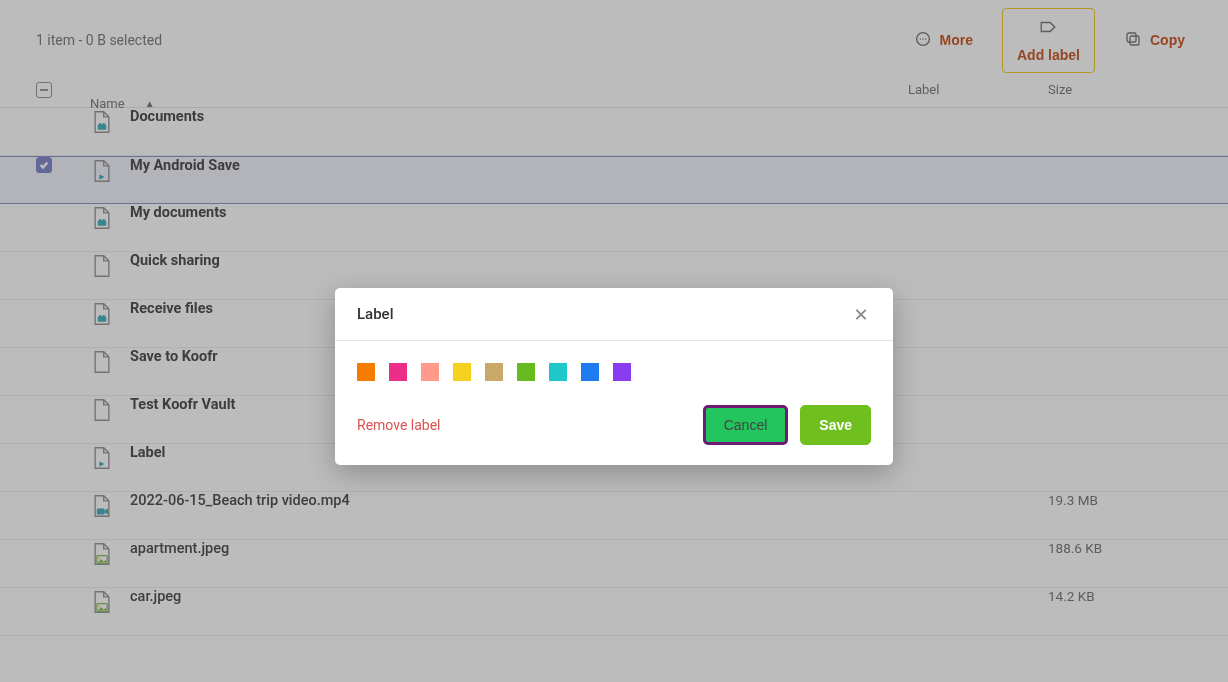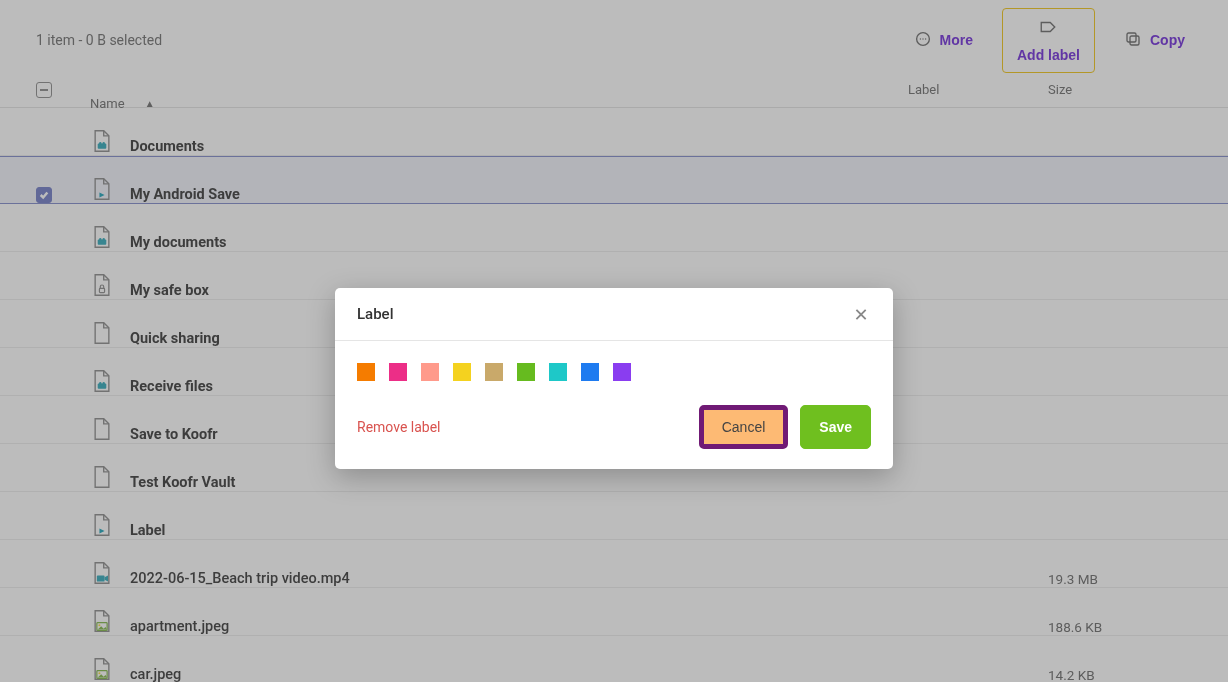--- a/index.html
+++ b/index.html
@@ -3,38 +3,38 @@
 <meta charset="utf-8">
 <style>
   * { box-sizing: border-box; margin: 0; padding: 0; }
   html, body { width: 1228px; height: 682px; font-family: -apple-system, BlinkMacSystemFont, "Segoe UI", Roboto, Arial, sans-serif; font-size: 14px; color: #333; background: #fff; overflow: hidden; }
   .app { position: relative; width: 100%; height: 100%; }
 
   
   .topbar { display: flex; align-items: center; justify-content: space-between; padding: 8px 28px 0 36px; height: 72px; }
   .selection-text { color: #6b6b6b; font-size: 14px; }
   .topbar-actions { display: flex; align-items: center; gap: 14px; }
-  .action-btn { display: inline-flex; align-items: center; gap: 8px; padding: 9px 14px; color: #6d28d9; font-weight: 600; font-size: 14px; cursor: pointer; border: 1px solid transparent; border-radius: 6px; background: transparent; }
+  .action-btn { display: inline-flex; align-items: center; gap: 8px; padding: 9px 14px; color: #c2410c; font-weight: 600; font-size: 14px; cursor: pointer; border: 1px solid transparent; border-radius: 6px; background: transparent; }
   .action-btn.highlight { border: 1.5px solid #f1c40f; border-radius: 4px; flex-direction: column; }
   .action-btn svg { width: 18px; height: 18px; stroke: #666; fill: none; stroke-width: 1.8; }
 
   
   .table-head { display: flex; align-items: center; height: 36px; padding: 0 0 0 36px; border-bottom: 1px solid #e3e3e3; color: #6a6a6a; font-size: 13px; }
   .col-check { width: 54px; display: flex; align-items: center; }
   .col-name { flex: 1 1 auto; display: flex; align-items: center; gap: 20px; margin-top: 28px; }
   .col-label { width: 140px; }
   .col-size { width: 180px; }
   .sort-arrow { font-size: 10px; color: #6a6a6a; }
 
   .head-checkbox { width: 16px; height: 16px; border: 1.5px solid #888; border-radius: 3px; position: relative; display: inline-block; }
   .head-checkbox::after { content: ""; position: absolute; left: 3px; right: 3px; top: 6px; height: 2px; background: #888; }
 
   
   .rows { }
-  .row { display: flex; align-items: flex-end; height: 48px; padding-left: 36px; border-bottom: 1px solid #ececec; }
+  .row { display: flex; align-items: flex-start; height: 48px; padding-left: 36px; border-bottom: 1px solid #ececec; }
   .row.selected { background: #f0f2fb; border-top: 1px solid #7d86c9; border-bottom: 1px solid #7d86c9; }
   .row .col-check { width: 54px; }
   .row .icon-cell { width: 40px; display: flex; align-items: center; }
   .row .name-cell { flex: 1 1 auto; font-weight: 700; color: #333; font-size: 14.5px; }
   .row .name-cell.file { font-weight: 500; }
   .row .size-cell { width: 180px; color: #666; font-size: 13.5px; }
   .row .label-cell { width: 140px; }
 
   .row-checkbox { width: 16px; height: 16px; border: 1.5px solid #888; border-radius: 3px; display: inline-flex; align-items: center; justify-content: center; background: #fff; }
   .row-checkbox.checked { background: #6d78c5; border-color: #6d78c5; }
@@ -48,21 +48,21 @@
   .modal-head { display: flex; align-items: center; justify-content: space-between; padding: 16px 22px; border-bottom: 1px solid #e5e5e5; }
   .modal-title { font-size: 15px; color: #333; font-weight: 500; }
   .modal-close { width: 20px; height: 20px; color: #888; cursor: pointer; display: flex; align-items: center; justify-content: center; font-size: 18px; }
   .modal-body { padding: 22px 22px 10px 22px; }
   .swatches { display: flex; gap: 14px; }
   .swatch { width: 18px; height: 18px; cursor: pointer; }
   .modal-foot { display: flex; align-items: center; justify-content: space-between; padding: 14px 22px 20px 22px; }
   .remove-link { color: #d9534f; font-size: 14px; cursor: pointer; }
   .foot-buttons { display: flex; gap: 12px; }
   .btn { padding: 9px 18px; border-radius: 5px; font-size: 14px; cursor: pointer; font-weight: 500; }
-  .btn-cancel { background: #fdba74; border: 5px solid #701a75; color: #444; }
+  .btn-cancel { background: #22c55e; border: 3px solid #701a75; color: #444; }
   .btn-save { background: #6fbf1f; border: 1px solid #6fbf1f; color: #fff; font-weight: 600; }
 </style>
 </head>
 <body>
 
 <div class="app">
 
   <div class="topbar">
     <div class="selection-text">1 item - 0 B selected</div>
     <div class="topbar-actions">
@@ -162,34 +162,20 @@
         <div class="name-cell">My documents</div>
         <div class="label-cell"></div>
         <div class="size-cell"></div>
       </div>
       <div class="row">
         <div class="col-check"></div>
         <div class="icon-cell file-icon">
           <svg viewBox="0 0 28 28">
             <path d="M6 2 H16 L22 8 V26 H6 Z" fill="none" stroke="#888" stroke-width="1.6"></path>
             <path d="M16 2 V8 H22" fill="none" stroke="#888" stroke-width="1.6"></path>
-            <rect x="11" y="18" width="6" height="5" rx="1" fill="none" stroke="#888" stroke-width="1.4"></rect>
-            <path d="M12 18 v-2 a2 2 0 0 1 4 0 v2" fill="none" stroke="#888" stroke-width="1.4"></path>
-          </svg>
-        </div>
-        <div class="name-cell">My safe box</div>
-        <div class="label-cell"></div>
-        <div class="size-cell"></div>
-      </div>
-      <div class="row">
-        <div class="col-check"></div>
-        <div class="icon-cell file-icon">
-          <svg viewBox="0 0 28 28">
-            <path d="M6 2 H16 L22 8 V26 H6 Z" fill="none" stroke="#888" stroke-width="1.6"></path>
-            <path d="M16 2 V8 H22" fill="none" stroke="#888" stroke-width="1.6"></path>
           </svg>
         </div>
         <div class="name-cell">Quick sharing</div>
         <div class="label-cell"></div>
         <div class="size-cell"></div>
       </div>
       <div class="row">
         <div class="col-check"></div>
         <div class="icon-cell file-icon">
           <svg viewBox="0 0 28 28">

